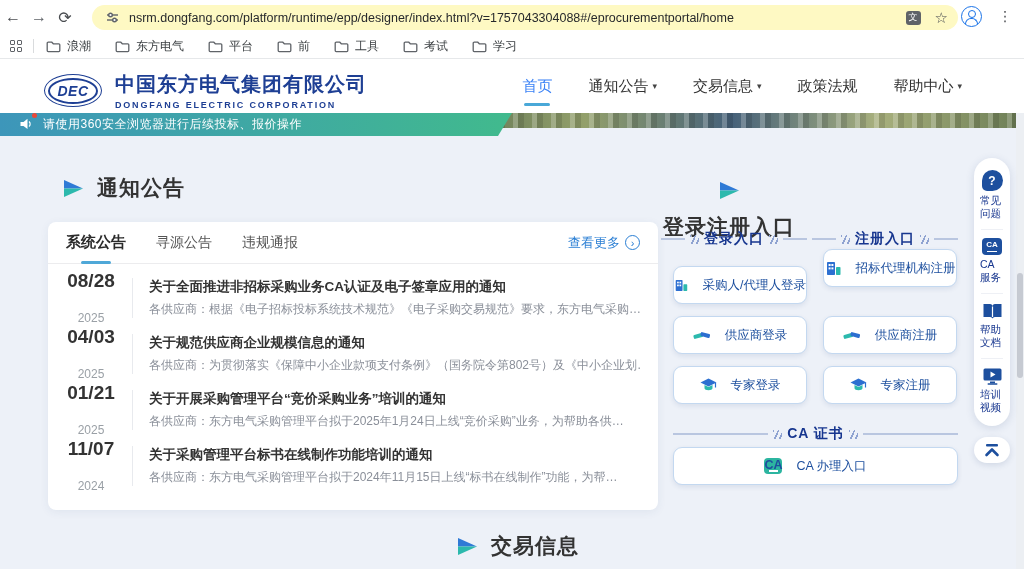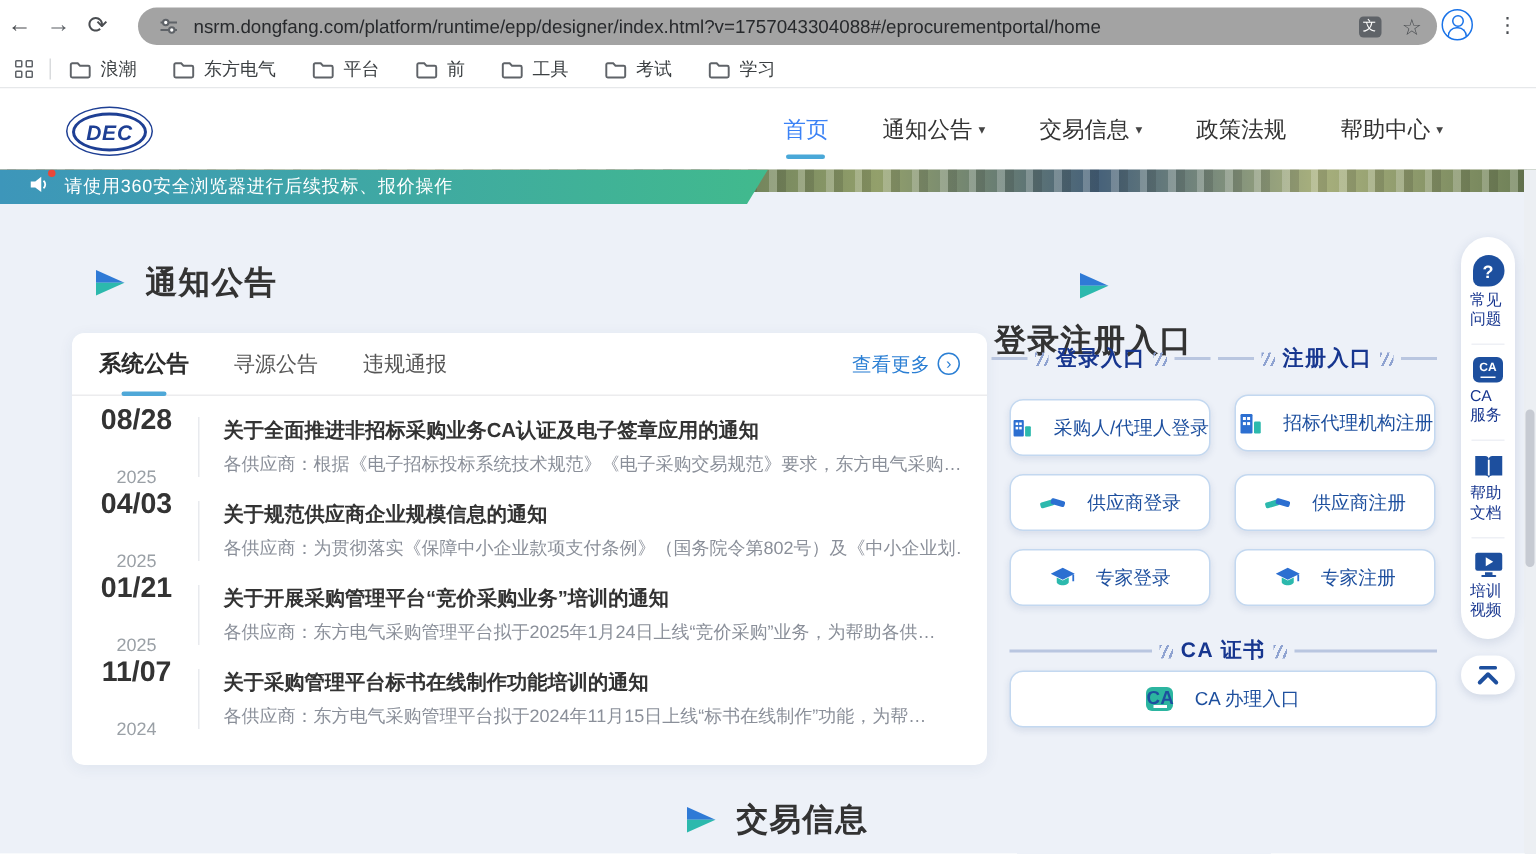--- a/index.html
+++ b/index.html
@@ -5,21 +5,21 @@
   * { margin:0; padding:0; box-sizing:border-box; }
   html,body { width:1024px; height:569px; overflow:hidden; background:#fff;
               font-family:"Liberation Sans", sans-serif; }
   .stage { position:relative; width:1024px; height:569px; overflow:hidden; }
 
   
   .toolbar { position:absolute; top:0; left:0; width:1024px; height:34px; background:#fff;
              display:flex; align-items:center; }
   .nav-glyph { font-size:16px; color:#4a4d51; width:26px; text-align:center; cursor:pointer; }
   .nav-glyph.fwd { color:#5f6368; }
-  .url-pill { position:absolute; left:92px; top:5px; width:866px; height:25px; background:#a3a3a3;
+  .url-pill { position:absolute; left:92px; top:5px; width:866px; height:25px; background:#fef9c3;
               border-radius:13px; display:flex; align-items:center; padding:0 10px; }
   .tune-ic { margin:0 10px 0 4px; display:block; }
   .url-text { font-size:12.5px; color:#27292c; white-space:nowrap; overflow:hidden; flex:1; }
   .translate-chip { width:15px; height:14px; background:#5f6368; color:#fff; border-radius:3px;
                     font-size:9px; display:flex; align-items:center; justify-content:center; margin-left:10px; }
   .star-ic { font-size:15px; color:#4a4d51; margin-left:14px; }
   .avatar { position:absolute; right:42px; top:6px; width:21px; height:21px; border-radius:50%;
             border:1.8px solid #1a73e8; display:flex; align-items:center; justify-content:center; }
   .avatar::before { content:""; width:6px; height:6px; border-radius:50%; border:1.6px solid #1a73e8;
                     position:absolute; top:3px; }
@@ -206,20 +206,24 @@
         </svg>
       <span>学习</span>
       </span>
   </div>
 
   <div class="site-header">
     <div class="logo-wrap">
       <div class="logo-oval">
         <div class="inner">DEC</div>
       </div>
+      <div class="company">
+        <div class="cn">中国东方电气集团有限公司</div>
+        <div class="en">DONGFANG ELECTRIC CORPORATION</div>
+      </div>
     </div>
     <div class="top-nav">
       <span class="nav-item active">
         <span>首页</span>
         </span>
       <span class="nav-item">
         <span>通知公告</span>
         <span class="dd">▾</span>
         </span>
       <span class="nav-item">
@@ -341,21 +345,21 @@
     <svg width="17" height="15" viewBox="0 0 17 15">
       <rect x="2" y="1" width="8" height="13" rx="0.8" fill="#2c6fd1"></rect>
       <rect x="3.6" y="3" width="2" height="2" fill="#fff"></rect>
         <rect x="6.4" y="3" width="2" height="2" fill="#fff"></rect>
       <rect x="3.6" y="6.4" width="2" height="2" fill="#fff"></rect>
         <rect x="6.4" y="6.4" width="2" height="2" fill="#fff"></rect>
       <rect x="11" y="6" width="4.5" height="8" rx="0.8" fill="#2cb9ad"></rect>
     </svg>
     <span>采购人/代理人登录</span>
   </div>
-  <div class="lbtn" style="left:823px; top:263px;">
+  <div class="lbtn" style="left:823px; top:249px;">
     <svg width="17" height="15" viewBox="0 0 17 15">
       <rect x="2" y="1" width="8" height="13" rx="0.8" fill="#2c6fd1"></rect>
       <rect x="3.6" y="3" width="2" height="2" fill="#fff"></rect>
         <rect x="6.4" y="3" width="2" height="2" fill="#fff"></rect>
       <rect x="3.6" y="6.4" width="2" height="2" fill="#fff"></rect>
         <rect x="6.4" y="6.4" width="2" height="2" fill="#fff"></rect>
       <rect x="11" y="6" width="4.5" height="8" rx="0.8" fill="#2cb9ad"></rect>
     </svg>
     <span>招标代理机构注册</span>
   </div>

